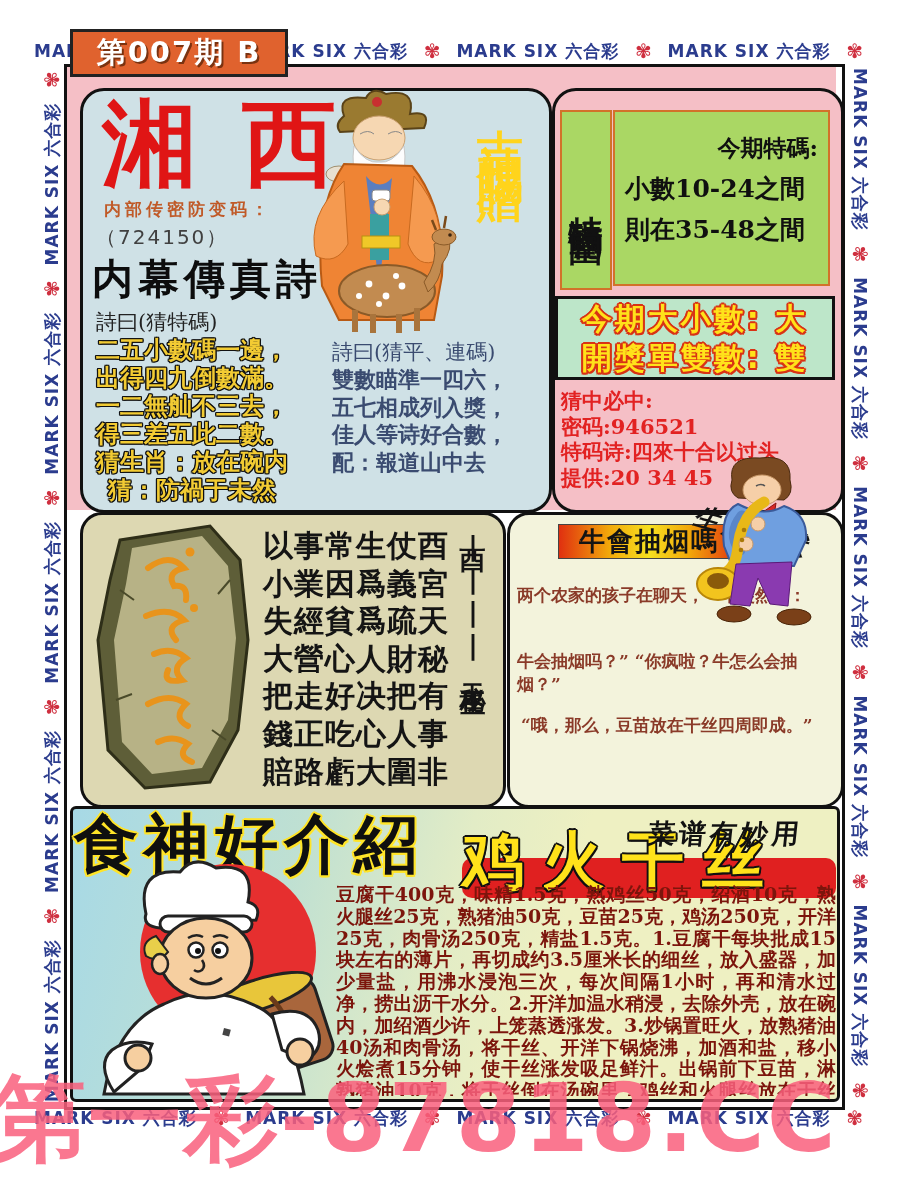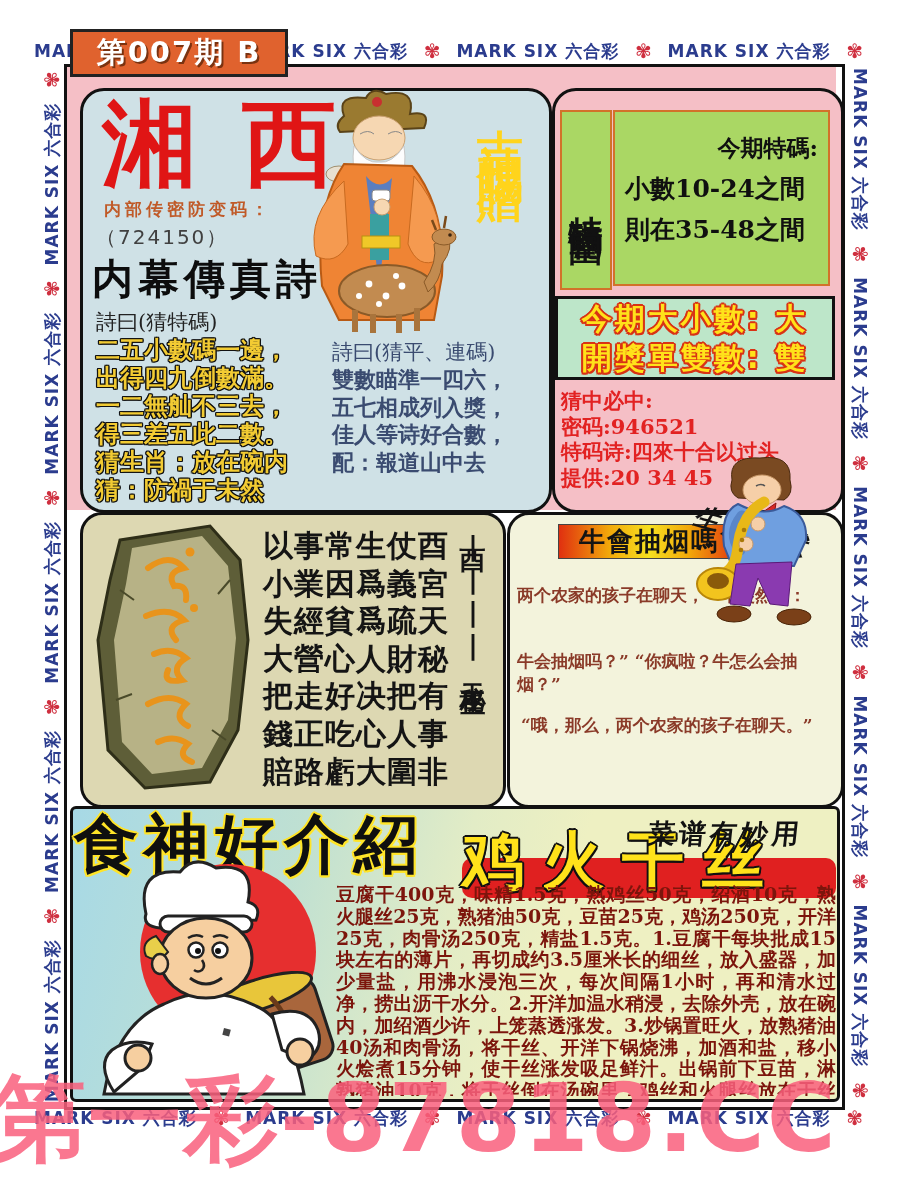--- a/index.html
+++ b/index.html
@@ -15,21 +15,21 @@
   .bstrip .bf{color:#cf2f3f;font-size:20px;padding:0 3px;}
   .vstrip{position:absolute;top:0;left:0;height:28px;}
   
   .o-black{text-shadow:2px 0 #111,-2px 0 #111,0 2px #111,0 -2px #111,
     1.5px 1.5px #111,-1.5px -1.5px #111,1.5px -1.5px #111,-1.5px 1.5px #111;}
   .o-red{text-shadow:2px 0 #d93315,-2px 0 #d93315,0 2px #d93315,0 -2px #d93315,
     1.5px 1.5px #d93315,-1.5px -1.5px #d93315,1.5px -1.5px #d93315,-1.5px 1.5px #d93315;}
   .o-yellow{text-shadow:2px 0 #ffe428,-2px 0 #ffe428,0 2px #ffe428,0 -2px #ffe428,
     1.5px 1.5px #ffe428,-1.5px -1.5px #ffe428,1.5px -1.5px #ffe428,-1.5px 1.5px #ffe428;}
   .o-thin{text-shadow:1.2px 0 #111,-1.2px 0 #111,0 1.2px #111,0 -1.2px #111,
-    1px 1px #111,-1px -1px #111,1px -1px #111,-1px 1px #111;}
+    1px 1px #111,-1px -1px #111,1px -1px #111,-1px 1px #111;text-align:center;}
   .rounded{border:3px solid #111;border-radius:24px;}
   .nowrap{white-space:nowrap;}
   .vert{writing-mode:vertical-rl;}
   .vert-up{writing-mode:vertical-rl;text-orientation:upright;}
 </style>
 </head>
 <body>
 
 <div class="page">
 
@@ -221,21 +221,21 @@
   <div class="abs vert-up" style="left:456px;top:528px;height:262px;font-size:26px;font-weight:900;color:#141414;letter-spacing:3px;">酉||||天秘星</div>
 
   <div class="abs rounded" style="left:507px;top:512px;width:331px;height:290px;background:#f3f3dc;border-radius:22px;"></div>
   <div class="abs" style="left:518px;top:524px;width:180px;height:33px;border:1px solid #444;
        background:linear-gradient(90deg,#e03010,#f2a90a 28%,#f6e020 50%,#f2a90a 72%,#e03010);
        display:flex;align-items:center;justify-content:center;font-size:26px;font-weight:700;color:#141414;letter-spacing:2px;z-index:5;margin-left:40px;">牛會抽烟嗎</div>
   <div class="abs serif nowrap" style="left:692px;top:514px;font-size:26px;font-weight:900;font-style:italic;color:#141414;
        letter-spacing:4px;transform:rotate(16deg);z-index:6;">生活幽默</div>
   <div class="abs serif" style="left:517px;top:584px;width:312px;font-size:17px;color:#8a3a28;font-weight:bold;">两个农家的孩子在聊天，一个突然问：</div>
   <div class="abs serif" style="left:517px;top:650px;width:316px;font-size:17px;color:#8a3a28;font-weight:bold;">牛会抽烟吗？”  “你疯啦？牛怎么会抽烟？”</div>
-  <div class="abs serif" style="left:521px;top:714px;width:312px;font-size:17px;color:#8a3a28;font-weight:bold;">“哦，那么，两个农家的孩子在聊天。”</div>
+  <div class="abs serif" style="left:521px;top:714px;width:312px;font-size:17px;color:#8a3a28;font-weight:bold;">“哦，那么，豆苗放在干丝四周即成。”</div>
 
   <div class="abs" style="left:70px;top:806px;width:770px;height:296px;border:3px solid #111;box-sizing:border-box;border-radius:6px;
        background:linear-gradient(105deg,#a7d9e6 0%,#bfe0d2 28%,#e2ecc6 48%,#eef0c2 62%,#eef0c2 100%);"></div>
   <div class="abs o-yellow nowrap" style="left:74px;top:812px;font-size:64px;font-weight:900;color:#0f0f0f;letter-spacing:6px;line-height:1;">食神好介紹</div>
   <div class="abs" style="left:462px;top:858px;width:374px;height:40px;background:#e02020;border-radius:10px;"></div>
   <div class="abs o-black nowrap" style="left:462px;top:830px;font-size:62px;font-weight:900;color:#ffe21a;letter-spacing:18px;line-height:1;">鸡火干丝</div>
   <div class="abs serif nowrap" style="left:648px;top:816px;font-size:27px;font-weight:900;color:#111;letter-spacing:4px;transform:skewX(-6deg);">菜谱有妙用</div>
 
   <svg class="abs" style="left:76px;top:852px;" width="260" height="246" viewBox="0 0 260 246">
     <circle cx="152" cy="100" r="88" fill="#e62f2f"></circle>

